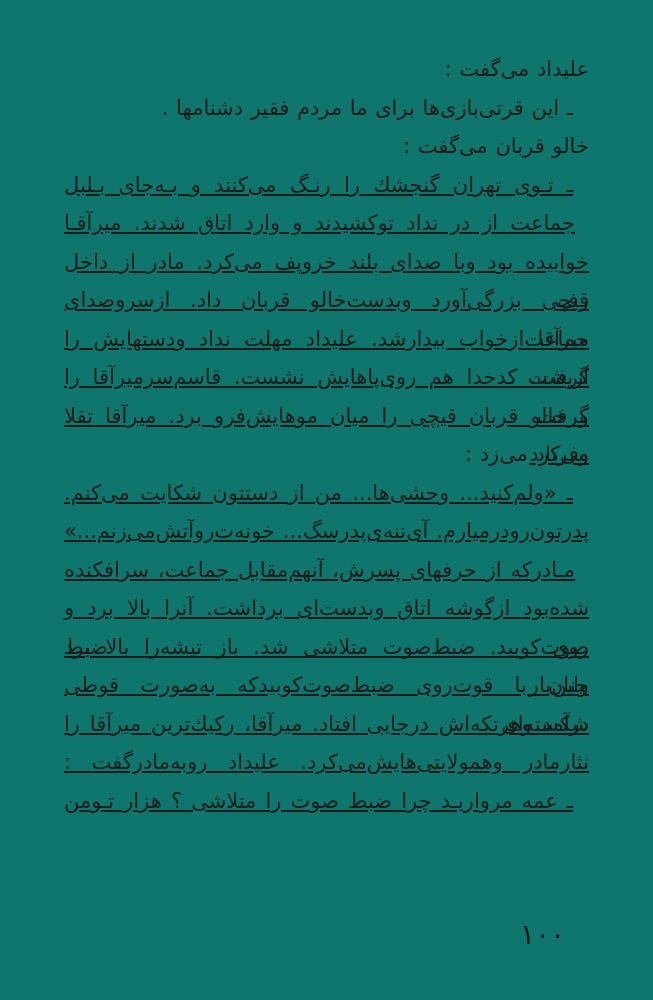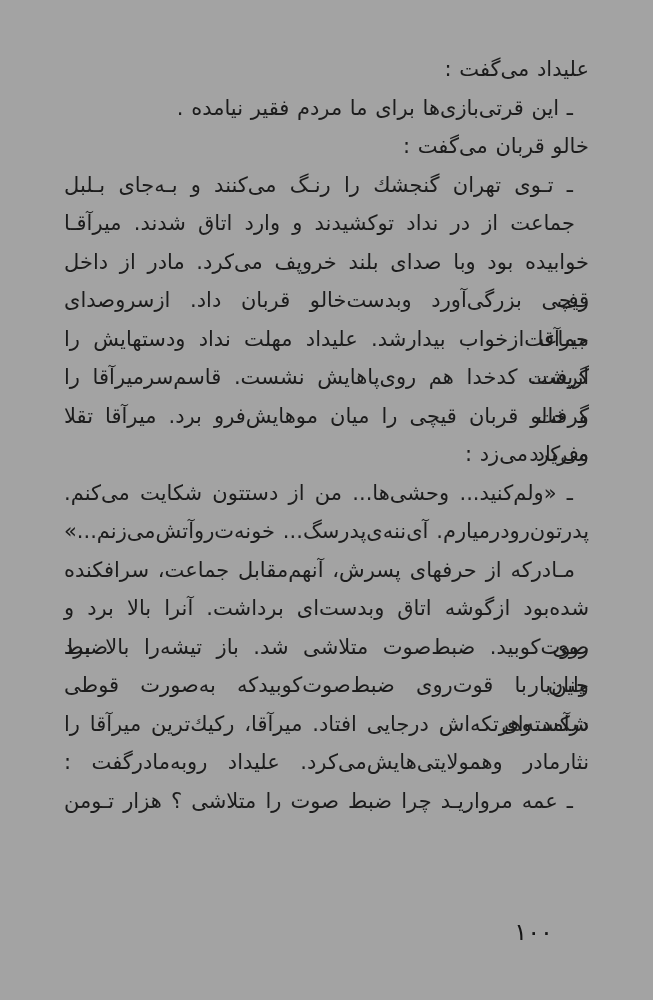--- a/index.html
+++ b/index.html
@@ -5,66 +5,67 @@
   html, body {
     margin: 0;
     padding: 0;
     background: #fdfdfb;
   }
   .page {
     position: relative;
     width: 653px;
     height: 1000px;
     box-sizing: border-box;
-    background: #a3a3a3;
+    background: #0f766e;
     color: #1c1c1c;
     direction: rtl;
     font-family: "DejaVu Sans", sans-serif;
     padding: 50px 64px 0 64px;
     overflow: hidden;
   }
   .line {
     font-size: 21px;
     line-height: 38.5px;
     height: 38.5px;
     letter-spacing: 0px;
     word-spacing: 1px;
   }
   
   .j {
     text-align: justify;
     text-align-last: justify;
+    text-decoration: underline;
   }
   
   .s {
     text-align: right;
   }
   
   .d {
     padding-right: 16px;
   }
   
   .in {
     padding-right: 14px;
   }
   .page-number {
     position: absolute;
     top: 918px;
-    right: 100px;
-    font-size: 24px;
+    right: 88px;
+    font-size: 28px;
     letter-spacing: 3px;
     color: #161616;
   }
 </style>
 </head>
 <body>
 
 <div class="page">
   <div class="line s">علیداد می‌گفت :</div>
-  <div class="line s d">ـ این قرتی‌بازی‌ها برای ما مردم فقیر نیامده .</div>
+  <div class="line s d">ـ این قرتی‌بازی‌ها برای ما مردم فقیر دشنامها .</div>
   <div class="line s">خالو قربان می‌گفت :</div>
   <div class="line j d">ـ تـوی تهران گنجشك را رنـگ می‌كنند و بـه‌جای بـلبل</div>
   <div class="line j in">جماعت از در نداد توكشیدند و وارد اتاق شدند. میرآقـا</div>
   <div class="line j">خوابیده بود وبا صدای بلند خروپف می‌كرد. مادر از داخل رف</div>
   <div class="line j">قیچی بزرگی‌آورد وبدست‌خالو قربان داد. ازسروصدای جماعت</div>
   <div class="line j">میرآقا ازخواب بیدارشد. علیداد مهلت نداد ودستهایش را ازپشت</div>
   <div class="line j">گرفت. كدخدا هم روی‌پاهایش نشست. قاسم‌سرمیرآقا را گرفت</div>
   <div class="line j">و خالو قربان قیچی را میان موهایش‌فرو برد. میرآقا تقلا می‌كرد</div>
   <div class="line s">وفریاد می‌زد :</div>
   <div class="line j d">ـ «ولم‌كنید... وحشی‌ها... من از دستتون شكایت می‌كنم.</div>

